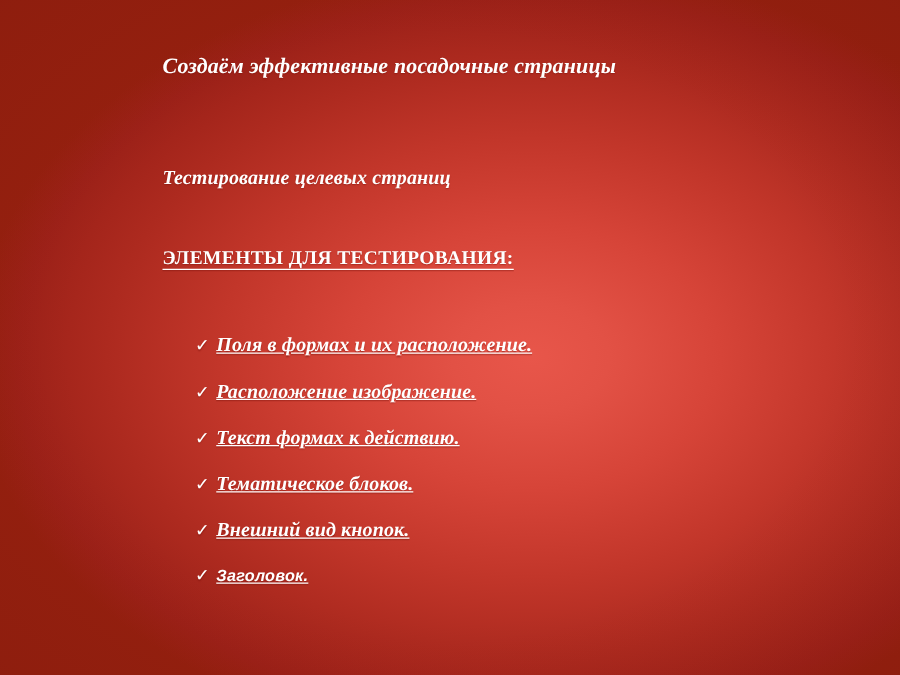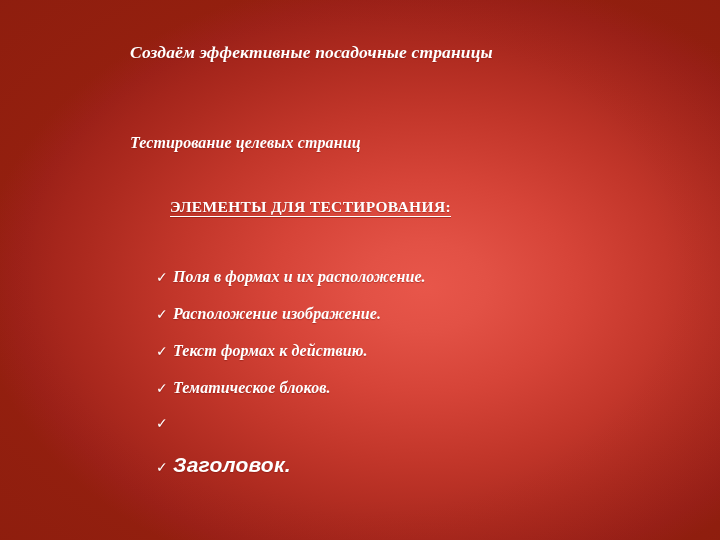--- a/index.html
+++ b/index.html
@@ -79,21 +79,20 @@
 
   #section-heading {
     top: 198px;
     font-size: 15.5px;
     font-weight: bold;
     font-style: normal;
     letter-spacing: 0.35px;
     text-decoration: underline;
     text-underline-offset: 4px;
     text-decoration-thickness: 1.4px;
-    margin-left: 40px;
   }
 
   
   #bullet-list {
     position: absolute;
     left: 156px;
     top: 268px;
     margin: 0;
     padding: 0;
     list-style: none;
@@ -119,26 +118,27 @@
     text-shadow: 0 1px 1px rgba(120,18,10,0.40);
   }
 
   .bullet-text {
     font-family: "Liberation Serif", "DejaVu Serif", serif;
     font-size: 16px;
     font-weight: bold;
     font-style: italic;
     letter-spacing: 0.1px;
     text-shadow: 0 1px 1px rgba(120,18,10,0.45);
+    text-decoration: underline;
   }
 
   
   .bullet-text.sans {
     font-family: "Liberation Sans", "DejaVu Sans", sans-serif;
-    font-size: 21px;
+    font-size: 13px;
     letter-spacing: 0.2px;
   }
 </style>
 </head>
 <body>
 
 <div id="slide">
 
   <div class="bg-bloom"></div>
   <div class="bg-vignette"></div>
@@ -168,20 +168,21 @@
         <span class="bullet-text">Текст формах к действию.</span>
       </li>
 
       <li class="bullet-item">
         <span class="bullet-check">✓</span>
         <span class="bullet-text">Тематическое блоков.</span>
       </li>
 
       <li class="bullet-item">
         <span class="bullet-check">✓</span>
+        <span class="bullet-text">Внешний вид кнопок.</span>
       </li>
 
       <li class="bullet-item">
         <span class="bullet-check">✓</span>
         <span class="bullet-text sans">Заголовок.</span>
       </li>
 
     </ul>
 
   </div>

